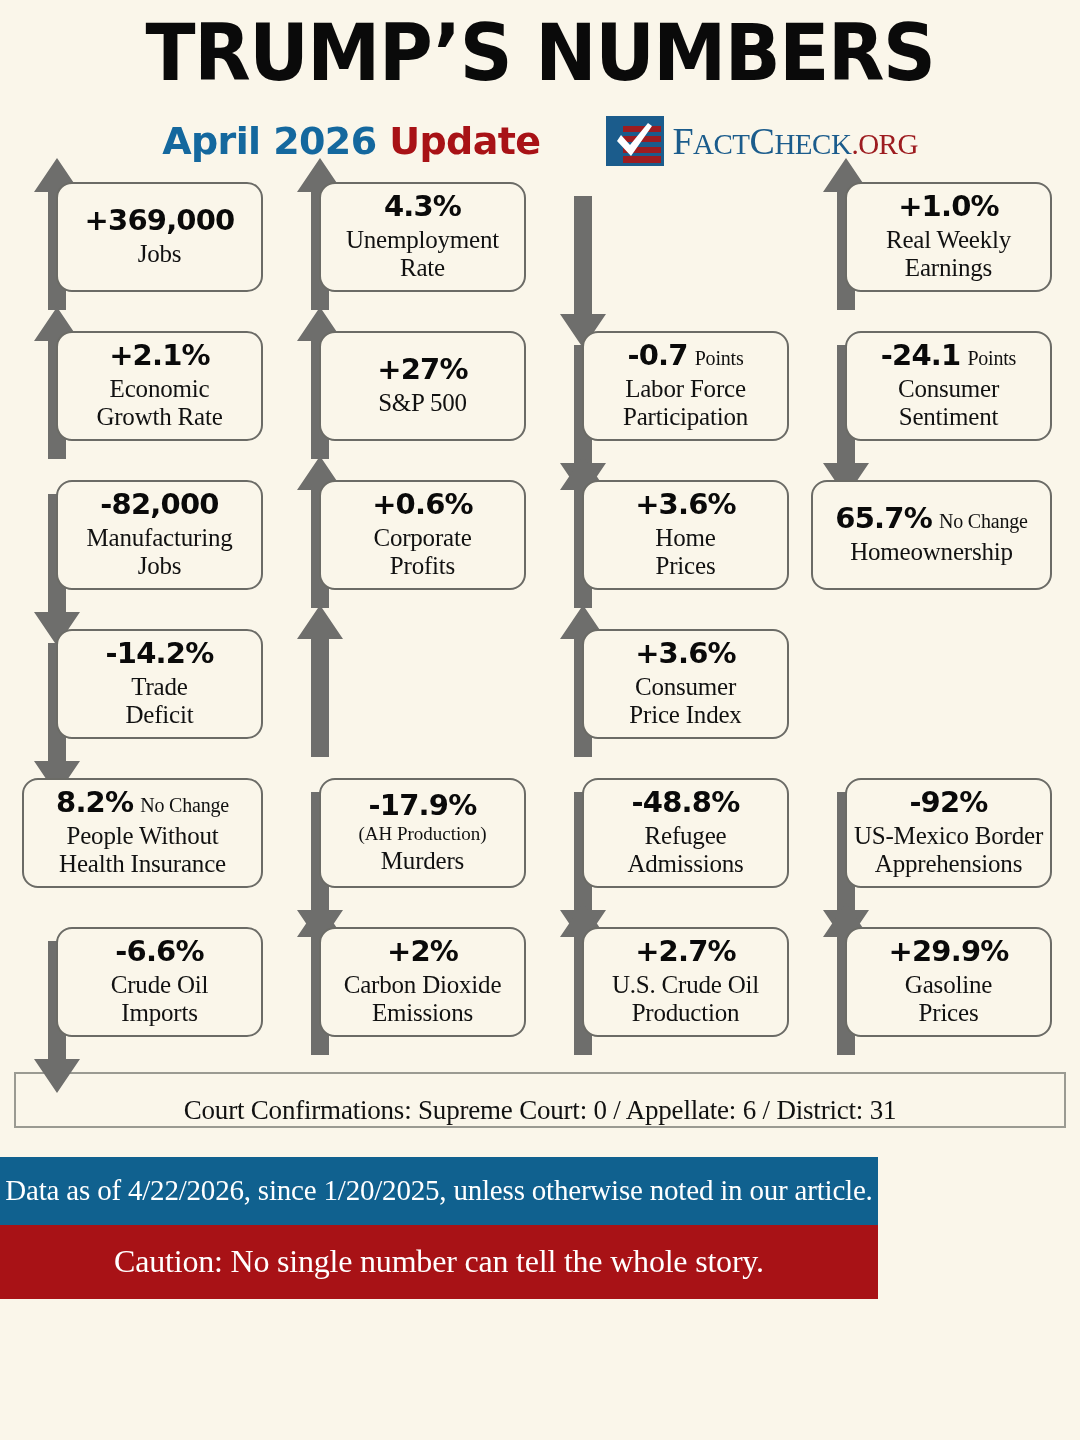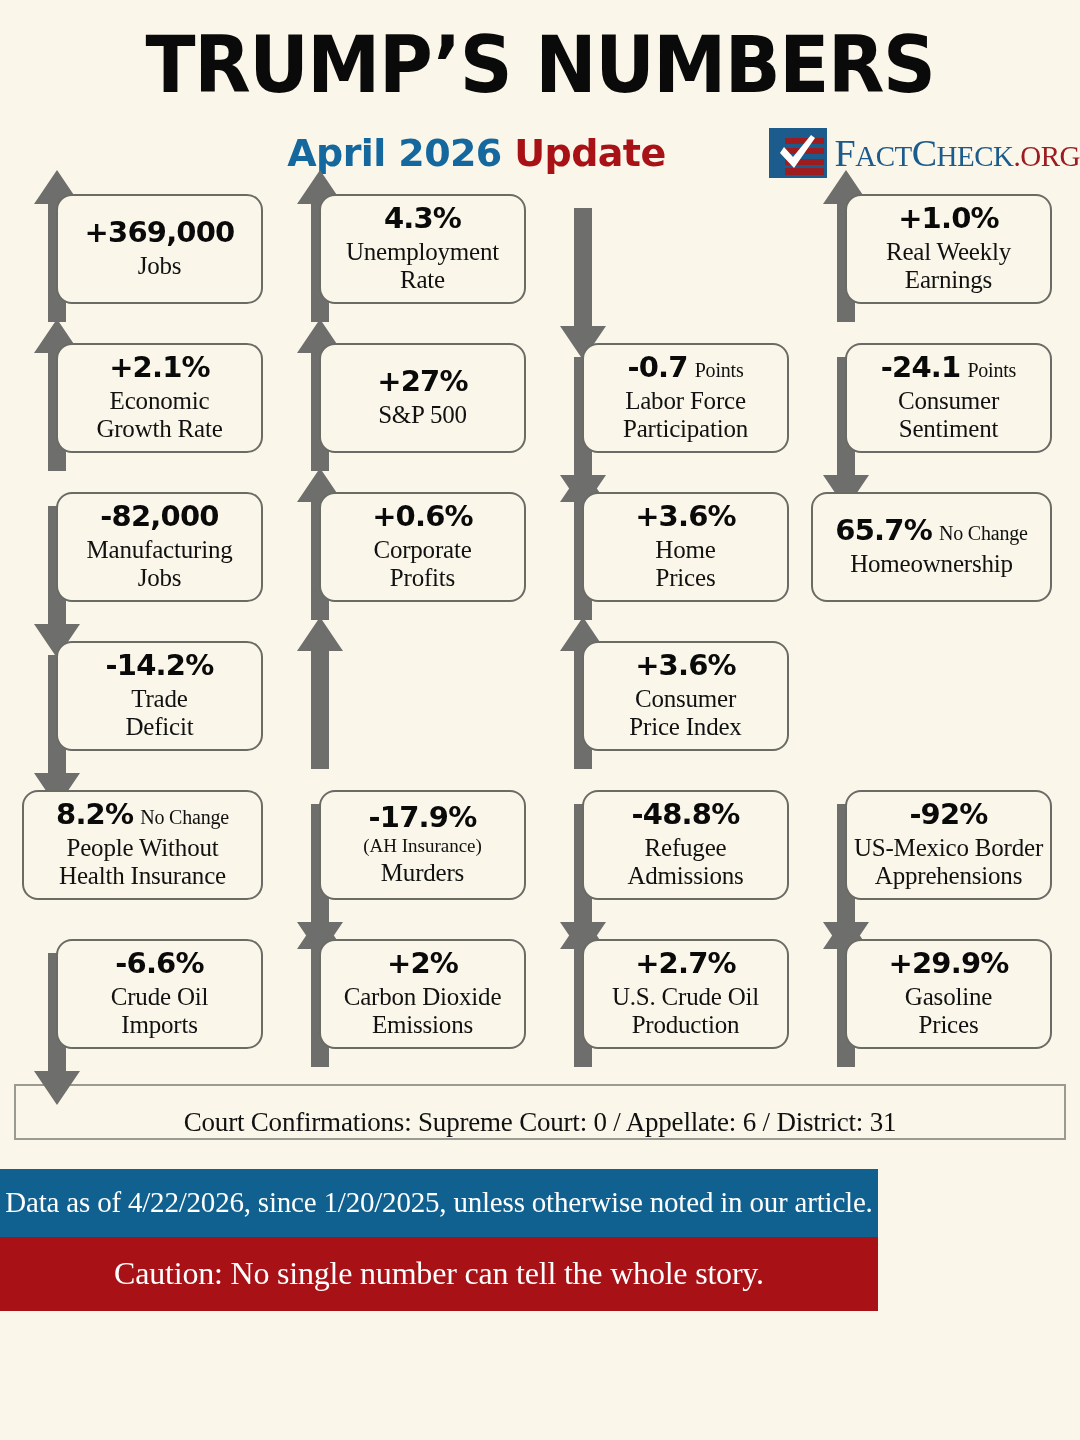--- a/index.html
+++ b/index.html
@@ -13,39 +13,39 @@
     background: #faf6ea;
     font-family: "Liberation Serif", serif;
     color: #111111;
     overflow: hidden;
     position: relative;
   }
 
   
   .header {
     width: 1080px;
-    padding-top: 26px;
+    padding-top: 14px;
   }
 
   .main-title {
     text-align: center;
     font-family: "DejaVu Sans", sans-serif;
     font-weight: bold;
     font-size: 78px;
     letter-spacing: -1.5px;
     line-height: 1.02;
     color: #0a0a0a;
     transform: scaleX(0.94);
   }
 
   .subtitle-row {
     display: flex;
     align-items: center;
-    justify-content: flex-end;
-    gap: 103px;
+    justify-content: center;
+    gap: 66px;
     margin-top: 16px;
     height: 62px;
   }
 
   .subtitle {
     font-family: "DejaVu Sans", sans-serif;
     font-weight: bold;
     font-size: 38px;
     letter-spacing: -0.6px;
     white-space: nowrap;
@@ -459,21 +459,21 @@
       <div class="cell">
         <div class="arrow down">
           <svg viewBox="0 0 46 152" preserveAspectRatio="none">
             <path d="M23 152 L46 118 L32 118 L32 0 L14 0 L14 118 L0 118 Z" fill="#6e6e6c"></path>
           </svg>
         </div>
         <div class="card">
           <div class="value-line">
             <span class="value">-17.9%</span>
           </div>
-          <div class="note">(AH Insurance)</div>
+          <div class="note">(AH Production)</div>
           <div class="label">Murders</div>
         </div>
       </div>
       <div class="cell">
         <div class="arrow down">
           <svg viewBox="0 0 46 152" preserveAspectRatio="none">
             <path d="M23 152 L46 118 L32 118 L32 0 L14 0 L14 118 L0 118 Z" fill="#6e6e6c"></path>
           </svg>
         </div>
         <div class="card">

